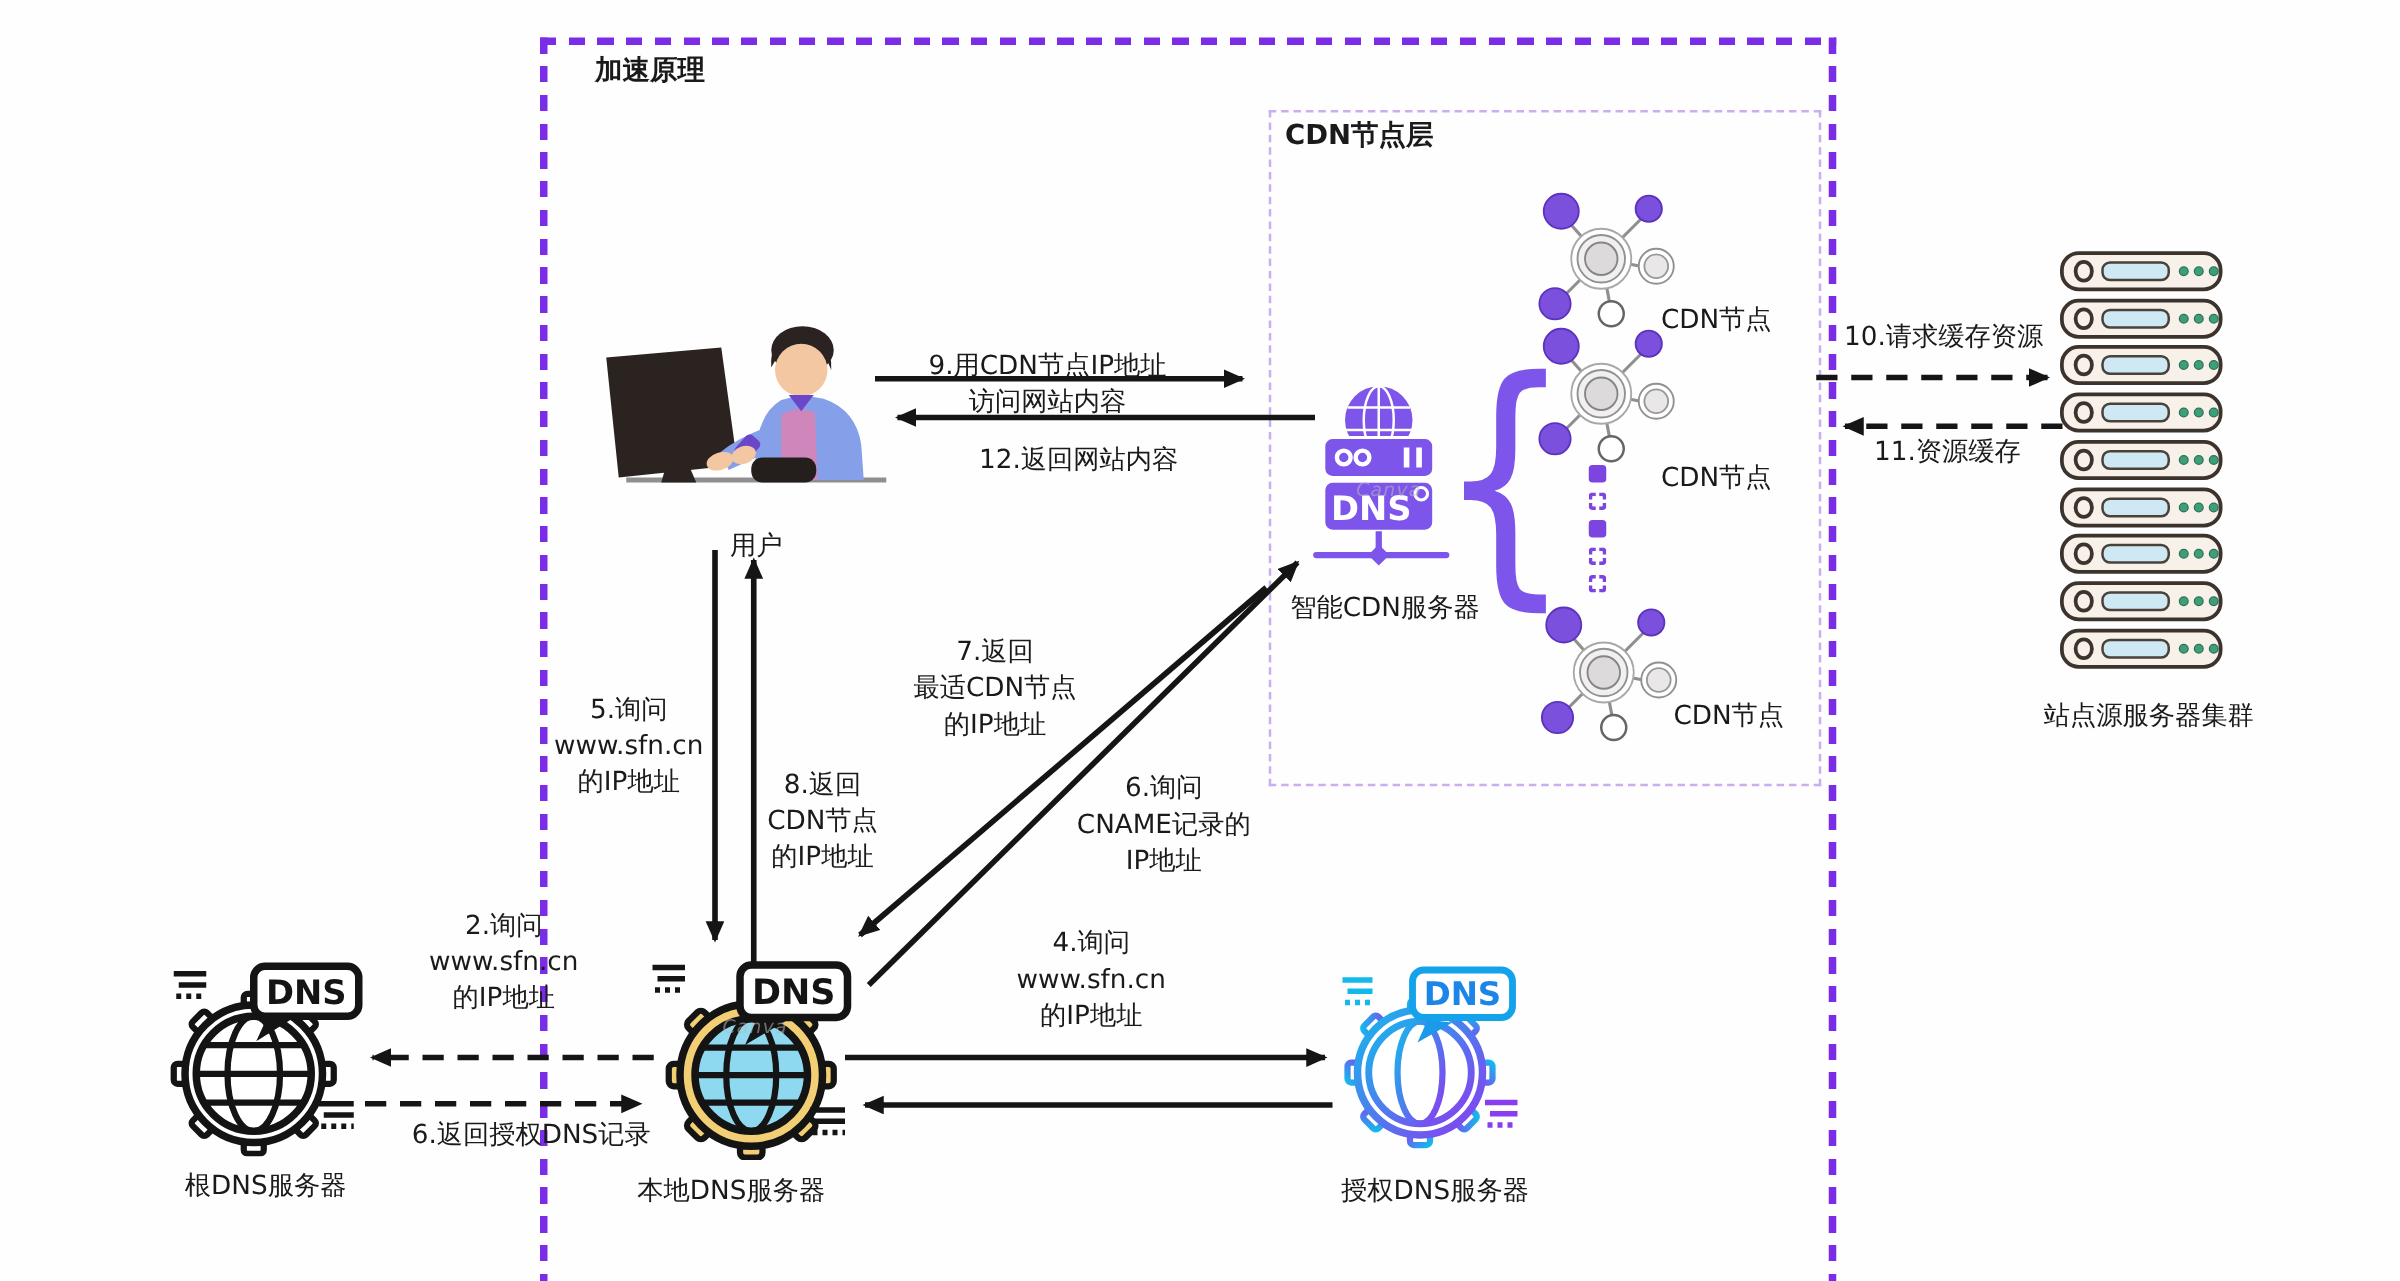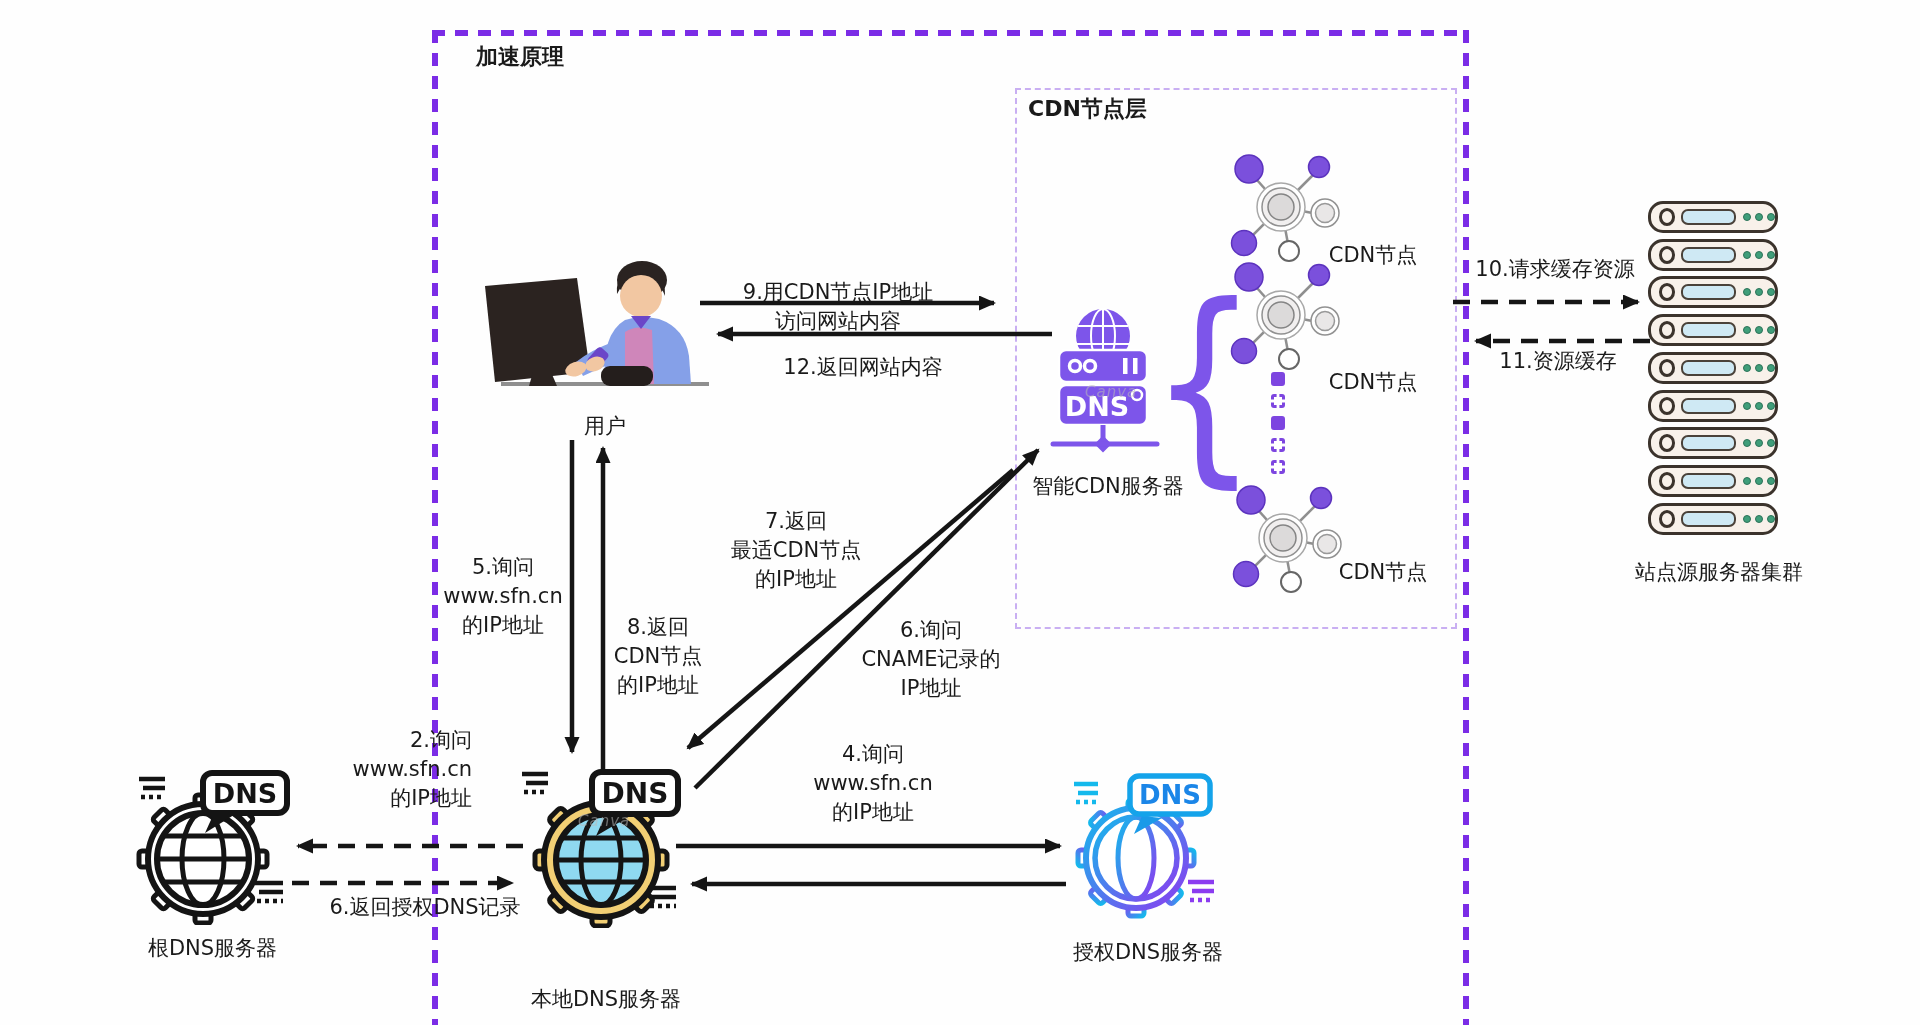--- a/index.html
+++ b/index.html
@@ -78,21 +78,21 @@
     <path d="M144,42 Q142,16 168,12 Q193,16 192,44 L186,30 Q172,16 152,28 Z" fill="#2a2321"></path>
     <path d="M132,132 Q128,82 152,68 L168,64 L186,67 Q212,76 216,104 L218,132 Z" fill="#85a0e8"></path>
     <path d="M152,132 L152,80 Q164,72 179,78 L181,132 Z" fill="#cf86ba"></path>
     <polygon points="158,64 178,64 168,77 158,64" fill="#6b46c8"></polygon>
     <path d="M140,90 Q118,98 103,110 L110,124 Q132,114 150,106 Z" fill="#85a0e8"></path>
     <rect x="118" y="96" width="14" height="20" rx="4" fill="#6b46c8" transform="rotate(42 125 106)"></rect>
     <ellipse cx="103" cy="117" rx="11" ry="7" fill="#f2c7a2" transform="rotate(-18 103 117)"></ellipse>
     <ellipse cx="122" cy="112" rx="10" ry="7" fill="#f2c7a2" transform="rotate(-20 122 112)"></ellipse>
     <rect x="128" y="114" width="52" height="20" rx="9" fill="#241e1c"></rect>
   </svg>
-  <div class="lbl" style="left:572px;top:412px;width:66px;">用户</div>
+  <div class="lbl" style="left:572px;top:422px;width:66px;">用户</div>
 
   <svg class="abs" style="left:1045px;top:298px;" width="125" height="160" viewBox="0 0 125 160">
     <circle cx="58" cy="38" r="27" fill="#7d55ea"></circle>
     <ellipse cx="58" cy="38" rx="12" ry="27" fill="none" stroke="#ffffff" stroke-width="2"></ellipse>
     <line x1="58" y1="11" x2="58" y2="65" stroke="#ffffff" stroke-width="2"></line>
     <line x1="33" y1="28" x2="83" y2="28" stroke="#ffffff" stroke-width="2"></line>
     <line x1="31" y1="46" x2="85" y2="46" stroke="#ffffff" stroke-width="2"></line>
     <rect x="14" y="52" width="88" height="32" rx="7" fill="#7d55ea" stroke="#ffffff" stroke-width="2.5"></rect>
     <circle cx="30" cy="68" r="5.5" fill="none" stroke="#ffffff" stroke-width="3.5"></circle>
     <circle cx="45" cy="68" r="5.5" fill="none" stroke="#ffffff" stroke-width="3.5"></circle>
@@ -352,21 +352,21 @@
         <line x1="8" y1="25" x2="30" y2="25"></line>
         <line x1="6" y1="34" x2="30" y2="34" stroke-dasharray="4 4"></line>
       </g>
     <g stroke="#141414" stroke-width="4.5">
         <line x1="130" y1="130" x2="158" y2="130"></line>
         <line x1="134" y1="139" x2="158" y2="139"></line>
         <line x1="132" y1="148" x2="158" y2="148" stroke-dasharray="4 4"></line>
       </g>
   </svg>
   <div class="wm" style="left:578px;top:812px;">Canva</div>
-  <div class="lbl" style="left:516px;top:938px;width:180px;margin-top:47px;">本地DNS服务器</div>
+  <div class="lbl" style="left:495px;top:938px;width:180px;">本地DNS服务器</div>
 
   <svg class="abs" style="left:1072px;top:760px;" width="155" height="165" viewBox="0 0 155 165">
     <defs>
       <linearGradient id="agrad" x1="0" y1="0" x2="1" y2="1">
         <stop offset="0" stop-color="#14b9ec"></stop>
           <stop offset="1" stop-color="#8b3cf0"></stop>
       </linearGradient>
     </defs>
     <g fill="#ffffff" stroke="url(#agrad)" stroke-width="5">
       <g transform="rotate(0 64 98)">
@@ -412,21 +412,21 @@
         <line x1="116" y1="122" x2="142" y2="122"></line>
         <line x1="120" y1="131" x2="142" y2="131"></line>
         <line x1="118" y1="140" x2="142" y2="140" stroke-dasharray="4 4"></line>
       </g>
   </svg>
   <div class="lbl" style="left:1058px;top:938px;width:180px;">授权DNS服务器</div>
 
   <div class="lbl pre" style="left:442px;top:553px;width:122px;">5.询问
 www.sfn.cn
 的IP地址</div>
-  <div class="lbl pre" style="left:334px;top:726px;width:138px;text-align:right;">2.询问
+  <div class="lbl pre" style="left:334px;top:726px;width:138px;">2.询问
 www.sfn.cn
 的IP地址</div>
   <div class="lbl" style="left:310px;top:893px;width:230px;">6.返回授权DNS记录</div>
   <div class="lbl pre" style="left:802px;top:740px;width:142px;">4.询问
 www.sfn.cn
 的IP地址</div>
   <div class="lbl pre" style="left:850px;top:600px;width:162px;margin-top:16px;">6.询问
 CNAME记录的
 IP地址</div>
   <div class="lbl pre" style="left:720px;top:507px;width:152px;">7.返回

